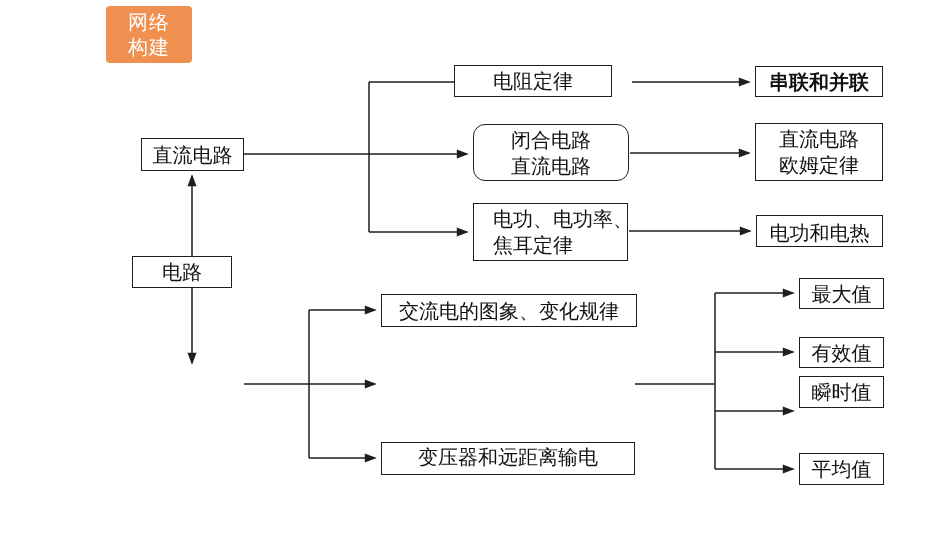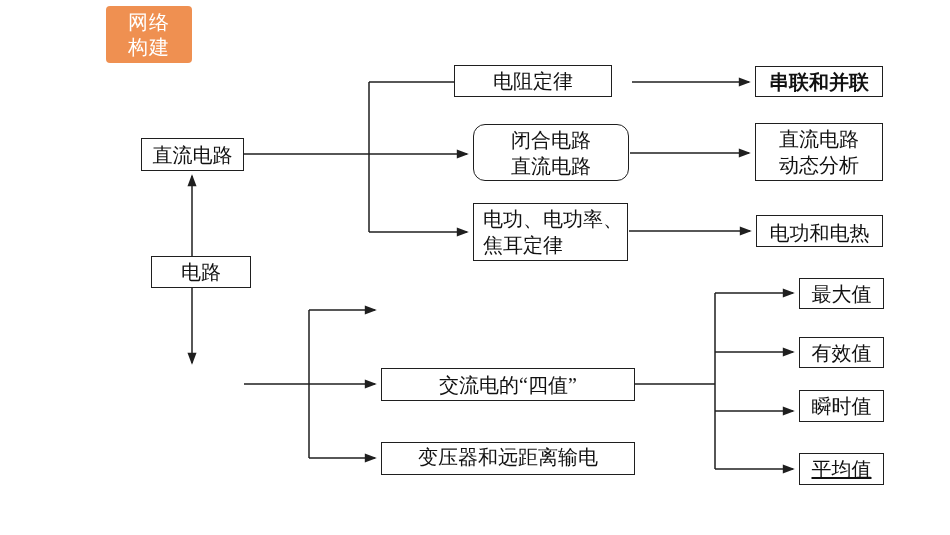--- a/index.html
+++ b/index.html
@@ -24,21 +24,21 @@
   svg.wires{position:absolute;left:0;top:0;width:950px;height:535px;}
   .box{
     position:absolute;
     background:#ffffff;
     border:1.6px solid #1f1f1f;
     box-sizing:border-box;
     display:flex;flex-direction:column;align-items:center;justify-content:center;
     font-size:20px;line-height:26px;color:#111111;
     white-space:nowrap;
   }
-  .box.left-align{align-items:flex-start;padding-left:9px;}
+  .box.left-align{align-items:flex-start;padding-left:19px;}
   .box span{display:block;}
 </style>
 </head>
 <body>
 
 <div class="canvas">
 
   <div class="badge">
     <span>网络</span>
     <span>构建</span>
@@ -84,21 +84,21 @@
       <path d="M679,352 L757,352" stroke="#1f1f1f" stroke-width="1.5" fill="none" marker-end="url(#arr)"></path>
       <path d="M679,411 L757,411" stroke="#1f1f1f" stroke-width="1.5" fill="none" marker-end="url(#arr)"></path>
       <path d="M679,469 L757,469" stroke="#1f1f1f" stroke-width="1.5" fill="none" marker-end="url(#arr)"></path>
     </g>
   </svg>
 
   <div class="box" style="left:105px;top:138px;width:103px;height:33px;">
     <span>直流电路</span>
   </div>
 
-  <div class="box" style="left:115px;top:256px;width:100px;height:32px;">
+  <div class="box" style="left:96px;top:256px;width:100px;height:32px;">
     <span>电路</span>
   </div>
 
 
   <div class="box" style="left:418px;top:65px;width:158px;height:32px;">
     <span>电阻定律</span>
   </div>
 
   <div class="box" style="left:437px;top:124px;width:156px;height:57px;border-radius:12px;">
     <span>闭合电路</span>
@@ -109,45 +109,45 @@
     <span>电功、电功率、</span>
     <span>焦耳定律</span>
   </div>
 
   <div class="box" style="left:719px;top:66px;width:128px;height:31px;font-weight:bold;">
     <span>串联和并联</span>
   </div>
 
   <div class="box" style="left:719px;top:123px;width:128px;height:58px;">
     <span>直流电路</span>
-    <span>动态分析</span>
+    <span>欧姆定律</span>
   </div>
 
   <div class="box" style="left:720px;top:215px;width:127px;height:32px;justify-content:flex-end;">
     <span>电功和电热</span>
   </div>
 
+  <div class="box" style="left:345px;top:294px;width:256px;height:33px;">
+    <span>交流电的图象、变化规律</span>
+  </div>
 
-  <div class="box" style="left:345px;top:368px;width:254px;height:33px;">
-    <span>交流电的“四值”</span>
-  </div>
 
   <div class="box" style="left:345px;top:442px;width:254px;height:33px;font-family:Liberation Mono, monospace;">
     <span>变压器和远距离输电</span>
   </div>
 
   <div class="box" style="left:763px;top:278px;width:85px;height:31px;">
     <span>最大值</span>
   </div>
 
   <div class="box" style="left:763px;top:337px;width:85px;height:31px;">
     <span>有效值</span>
   </div>
 
-  <div class="box" style="left:763px;top:390px;width:85px;height:32px;">
+  <div class="box" style="left:763px;top:376px;width:85px;height:32px;">
     <span>瞬时值</span>
   </div>
 
-  <div class="box" style="left:763px;top:453px;width:85px;height:32px;text-decoration:underline;">
+  <div class="box" style="left:763px;top:453px;width:85px;height:32px;">
     <span>平均值</span>
   </div>
 
 </div>
 
 </body></html>

